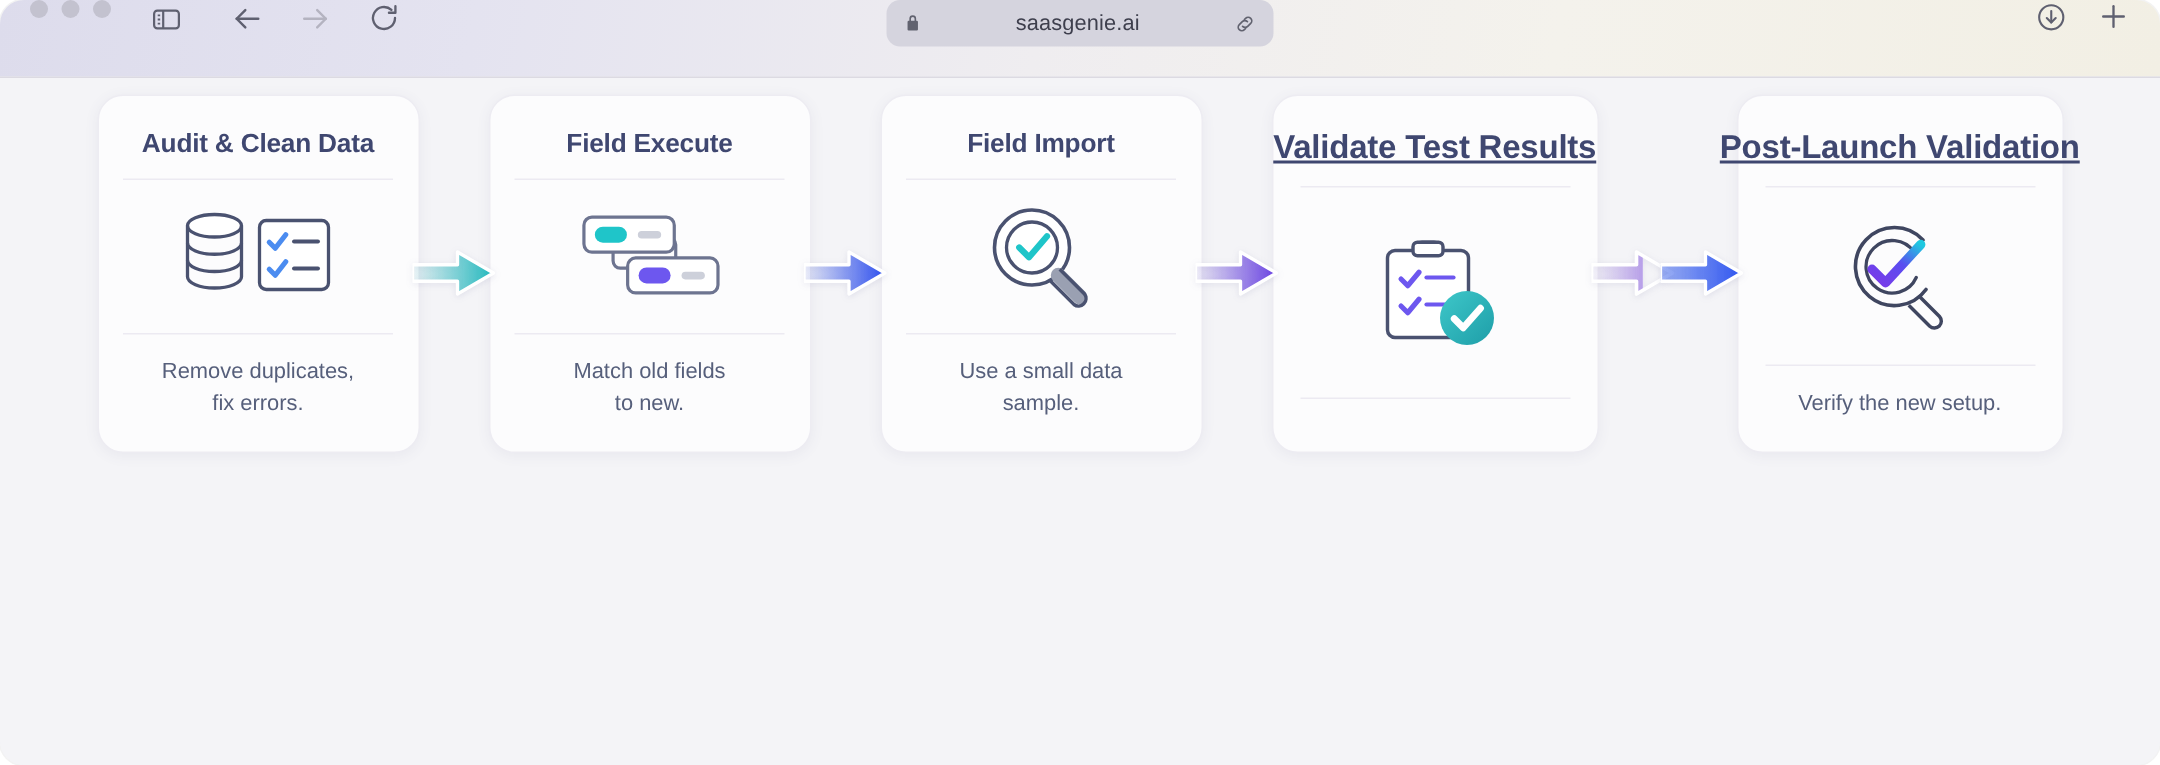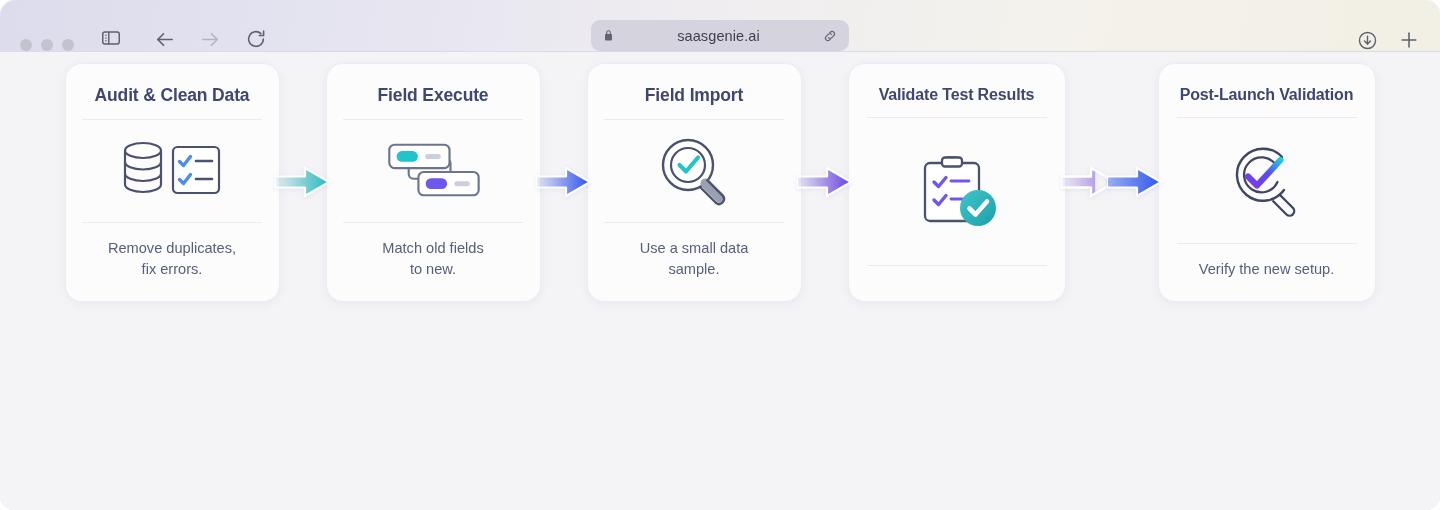--- a/index.html
+++ b/index.html
@@ -7,21 +7,21 @@
   html,body{width:1440px;height:510px;overflow:hidden;background:#ffffff;
     font-family:"Liberation Sans",sans-serif;}
 
   .window{position:absolute;left:0;top:0;width:1440px;height:510px;
     border-radius:16px;overflow:hidden;background:#f4f4f7;
     box-shadow:0 0 0 1px rgba(0,0,0,.05);}
 
   
   .toolbar{position:relative;height:52px;width:100%;
     background:linear-gradient(100deg,#dddcec 0%,#e4e3f0 22%,#efedf0 48%,#f4f2ec 72%,#f2efe4 100%);
-    border-bottom:1px solid #dcdae2;display:flex;align-items:flex-end;}
+    border-bottom:1px solid #dcdae2;display:flex;align-items:flex-start;}
 
   .traffic{display:flex;gap:9px;margin-left:20px;}
   .dot{width:12px;height:12px;border-radius:50%;background:#c3c2cf;}
 
   .tb-btn{display:flex;align-items:center;justify-content:center;
     color:#5f6070;cursor:default;}
   .sidebar-btn{margin-left:24px;width:26px;height:26px;}
   .nav-group{display:flex;align-items:center;gap:22px;margin-left:28px;}
   .nav-btn{width:24px;height:24px;}
   .nav-btn.disabled{color:#b4b3c0;}
@@ -45,21 +45,21 @@
   .card{position:relative;width:215px;height:239px;background:#fcfcfd;
     border:1px solid #edecf2;border-radius:17px;
     box-shadow:0 2px 9px rgba(90,90,130,.07);
     display:flex;flex-direction:column;align-items:center;
     padding:22px 14px 20px;flex:0 0 auto;z-index:2;}
   .card.wide{width:218px;}
 
   .card .title{font-size:17.5px;font-weight:700;color:#3f4770;
     text-align:center;line-height:1.12;letter-spacing:-.15px;
     white-space:nowrap;}
-  .card.c4 .title,.card.c6 .title{font-size:16px;}
+  .card.c4 .title,.card.c6 .title{font-size:22px;text-decoration:underline;}
   .rule{width:180px;height:1px;background:#eceaf2;margin-top:14px;}
   .rule.bottom{margin-top:0;margin-bottom:15px;}
   .icon-wrap{flex:1;display:flex;align-items:center;justify-content:center;
     width:100%;}
   .desc{font-size:14.6px;color:#565f7b;text-align:center;line-height:1.45;}
 
   
   .card.active{background:
     linear-gradient(205deg,#1fb6ef 0%,#2f7ef0 22%,#5b46ea 55%,#8a33e0 80%,#b83ce0 100%);
     border:none;width:247px;height:239px;

